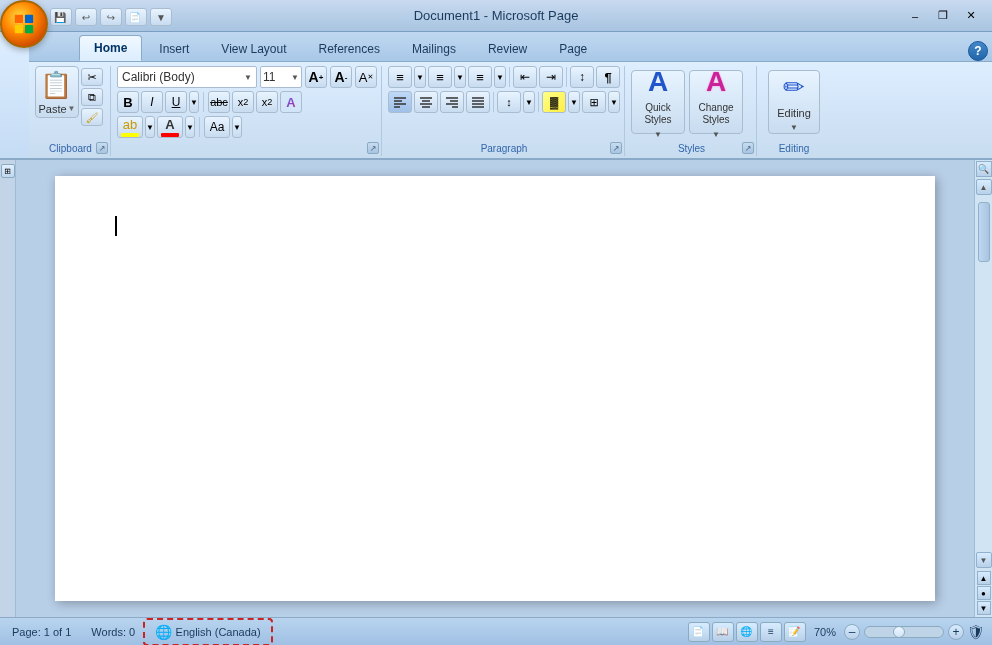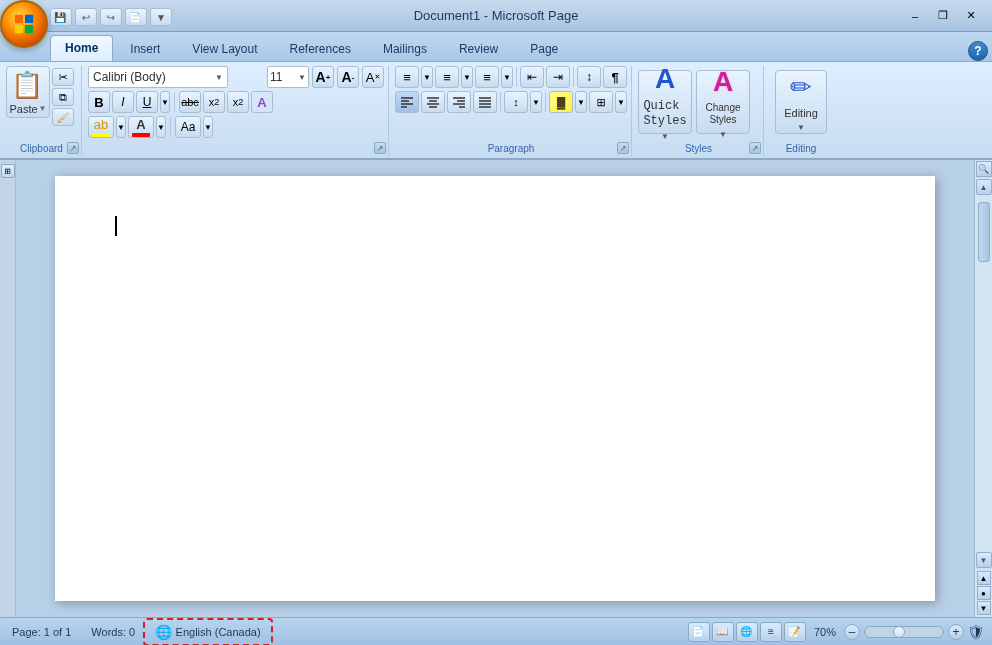--- a/index.html
+++ b/index.html
@@ -56,20 +56,21 @@
       font-size: 11px;
       cursor: pointer;
       border-radius: 3px;
       border: 1px solid transparent;
     }
 
     
     #ribbon {
       background: linear-gradient(to bottom, #ddeeff 0%, #c5dcf5 100%);
       border-bottom: 2px solid #8aaac8;
+      padding-left: 29px;
     }
     
     #tab-bar {
       display: flex;
       align-items: flex-end;
       height: 30px;
       padding-left: 50px;
       background: linear-gradient(to bottom, #c0d8f0 0%, #a8c8e8 100%);
       border-bottom: 1px solid #8aaac8;
       gap: 2px;
@@ -205,21 +206,21 @@
     }
     .font-size-select {
       width: 42px; height: 22px;
       background: white;
       border: 1px solid #aabdd0;
       border-radius: 2px;
       font-size: 12px;
       padding: 0 2px;
       color: #333;
       cursor: pointer;
-      display: flex; align-items: center; justify-content: space-between; margin-left: 36px;
+      display: flex; align-items: center; justify-content: space-between;
     }
     .font-row2 { display: flex; align-items: center; gap: 2px; }
     .font-fmt-btn {
       width: 22px; height: 22px;
       background: linear-gradient(to bottom, #e8f4ff, #c8dcf0);
       border: 1px solid #aabdd0;
       border-radius: 3px;
       cursor: pointer;
       display: flex; align-items: center; justify-content: center;
       font-size: 12px;
@@ -657,21 +658,21 @@
           </div>
         </div>
         <span class="ribbon-group-label">Paragraph</span>
         <div class="group-expand">↗</div>
       </div>
 
       <div class="ribbon-group styles-group" style="min-width:130px;">
         <div class="ribbon-group-content" style="align-items:center;gap:4px;">
           <div class="style-btn-large">
             <span class="style-a-letter blue">A</span>
-            <span style="font-size:12px;color:#333;line-height:1.2;font-family:Liberation Mono, monospace;">Quick<br>Styles</span>
+            <span style="font-size:10px;color:#333;text-align:center;line-height:1.2;">Quick<br>Styles</span>
             <span class="dropdown-arrow">▼</span>
           </div>
           <div class="style-btn-large">
             <span class="style-a-letter pink">A</span>
             <span style="font-size:10px;color:#333;text-align:center;line-height:1.2;">Change<br>Styles</span>
             <span class="dropdown-arrow">▼</span>
           </div>
         </div>
         <span class="ribbon-group-label">Styles</span>
         <div class="group-expand">↗</div>

